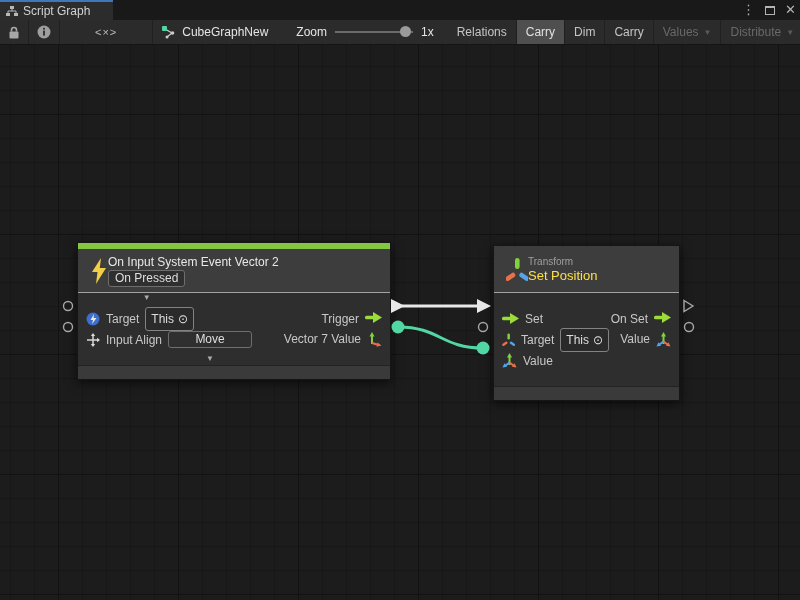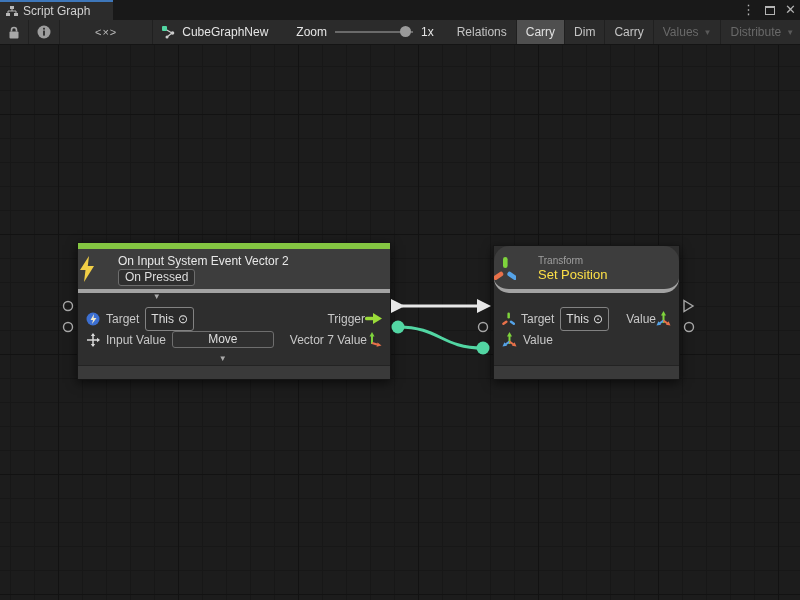--- a/index.html
+++ b/index.html
@@ -41,39 +41,39 @@
       linear-gradient(to bottom, #121212 1px, transparent 1px),
       linear-gradient(to right, #171717 1px, transparent 1px),
       linear-gradient(to bottom, #171717 1px, transparent 1px);
     background-size:120px 120px, 120px 120px, 24px 24px, 24px 24px;
     background-position:58px 0, 0 69px, 10px 0, 0 21px; }
 
   
   .node { position:absolute; border:1px solid #151515; box-shadow:0 3px 10px rgba(0,0,0,0.6);
           background:#2e2e2e; }
   .accent-bar { height:6px; background:#84c542; }
-  .node-head { background:#3d3d3d; border-bottom:4px solid #a3a3a3; display:flex; align-items:center;
-               gap:22px; padding:0 0; }
+  .node-head { background:#3d3d3d; border-bottom:1px solid #a3a3a3; display:flex; align-items:center;
+               gap:0; padding:0 12px; }
   .node-body { padding:15px 0; background:#2e2e2e; }
   .node-foot { height:14px; background:#3a3a3a; border-top:1px solid #232323; }
   .row { display:flex; align-items:center; height:21px; padding:0 8px; gap:6px; font-size:12px;
          color:#c8c8c8; white-space:nowrap; }
-  .row .right { margin-left:auto; display:flex; align-items:center; gap:0; }
+  .row .right { margin-left:auto; display:flex; gap:6px; }
   .title { font-size:12px; color:#e8e8e8; }
   .subtitle { font-size:10px; color:#9f9f9f; }
   .title-lg { font-size:13px; color:#fde047; }
   .pill { display:inline-flex; align-items:center; gap:4px; border:1px solid #828282; border-radius:3px;
           background:#2a2a2a; padding:0 5px; height:24px; font-size:12px; color:#dedede; }
   .dropdown { display:inline-flex; align-items:center; gap:8px; border:1px solid #6e6e6e; border-radius:3px;
               background:#2f2f2f; padding:0 6px; height:17px; font-size:12px; color:#dedede;flex-direction:column; }
   .dropdown .caret, .pill .caret { font-size:8px; color:#aaaaaa; }
-  .dd-move { width:102px; justify-content:space-between;text-align:right; }
+  .dd-move { width:84px; justify-content:space-between;text-align:right; }
   .event-head { height:44px; }
   .event-head-text { display:flex; flex-direction:column; gap:1px; padding-top:1px; }
-  .tf-head { height:47px;border-radius:15px; }
+  .tf-head { height:47px; }
 
   .wires { position:absolute; left:0; top:0; width:800px; height:555px; pointer-events:none; }
 </style>
 </head>
 <body>
 
 <div class="window">
 
   <div class="tabbar">
     <div class="tab">
@@ -187,21 +187,21 @@
             </svg>
           </span>
         </div>
         <div class="row">
           <svg width="14" height="14" viewBox="0 0 14 14">
             <path d="M7 1 v12 M1 7 h12" stroke="#d8d8d8" stroke-width="1.5"></path>
             <polygon points="7,0 4.8,3 9.2,3" fill="#d8d8d8"></polygon>
             <polygon points="14,7 11,4.8 11,9.2" fill="#d8d8d8"></polygon>
             <polygon points="7,14 4.8,11 9.2,11" fill="#d8d8d8"></polygon>
           </svg>
-          <span>Input Value</span>
+          <span>Input Align</span>
           <span class="dropdown dd-move">
             <span>Move</span>
             <span class="caret">▼</span>
           </span>
           <span class="right">
             <span>Vector 7 Value</span>
             <svg width="15" height="15" viewBox="0 0 15 15">
               <path d="M5 12 L5 4" stroke="#7ed33c" stroke-width="2"></path>
               <polygon points="5,0 2.5,4.5 7.5,4.5" fill="#7ed33c"></polygon>
               <path d="M5 11 L10 12.5" stroke="#e8714a" stroke-width="2"></path>
@@ -220,20 +220,34 @@
           <rect x="9" y="1" width="4.6" height="11" rx="2.3" fill="#55a3e8" transform="rotate(125 11.3 15)"></rect>
           <rect x="9" y="1" width="4.6" height="11" rx="2.3" fill="#e8714a" transform="rotate(-125 11.3 15)"></rect>
         </svg>
         <div class="event-head-text">
           <span class="subtitle">Transform</span>
           <span class="title-lg">Set Position</span>
         </div>
       </div>
       <div class="node-body">
         <div class="row">
+          <svg width="17" height="11" viewBox="0 0 17 11">
+            <rect x="0" y="3.7" width="9" height="3.6" rx="1.6" fill="#9bdc3a"></rect>
+            <polygon points="8,0 17,5.5 8,11" fill="#9bdc3a"></polygon>
+          </svg>
+          <span>Set</span>
+          <span class="right">
+            <span>On Set</span>
+            <svg width="17" height="11" viewBox="0 0 17 11">
+              <rect x="0" y="3.7" width="9" height="3.6" rx="1.6" fill="#9bdc3a"></rect>
+              <polygon points="8,0 17,5.5 8,11" fill="#9bdc3a"></polygon>
+            </svg>
+          </span>
+        </div>
+        <div class="row">
           <svg width="13" height="13" viewBox="0 0 22 24">
             <rect x="9" y="1" width="4.6" height="11" rx="2.3" fill="#7ed33c"></rect>
             <rect x="9" y="1" width="4.6" height="11" rx="2.3" fill="#55a3e8" transform="rotate(125 11.3 15)"></rect>
             <rect x="9" y="1" width="4.6" height="11" rx="2.3" fill="#e8714a" transform="rotate(-125 11.3 15)"></rect>
           </svg>
           <span>Target</span>
           <span class="pill">
             <span>This</span>
             <span>⊙</span>
           </span>

